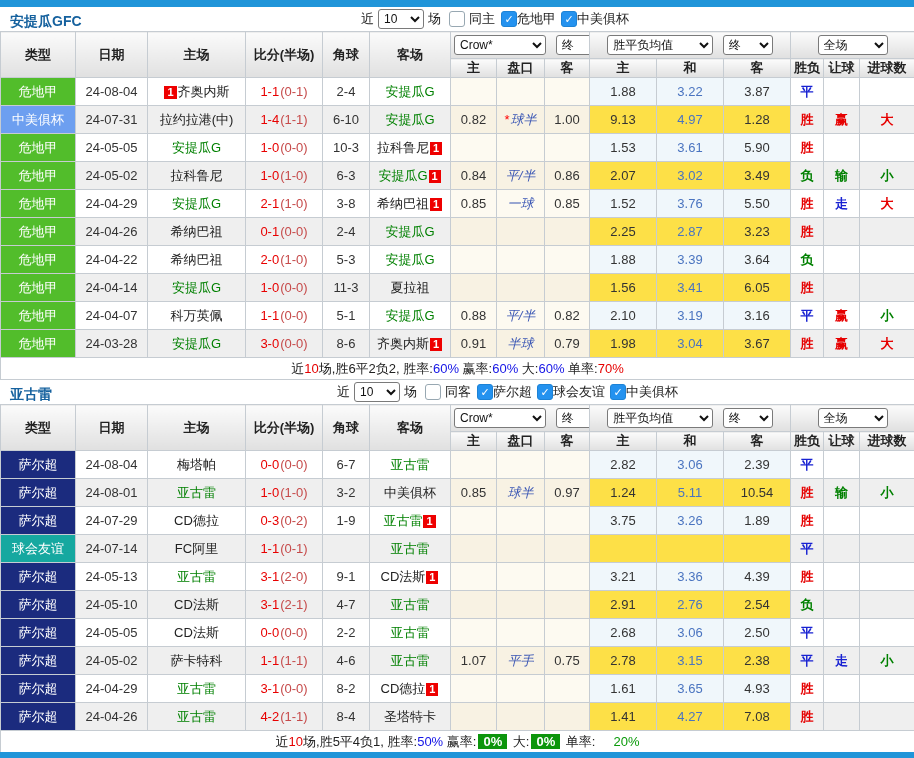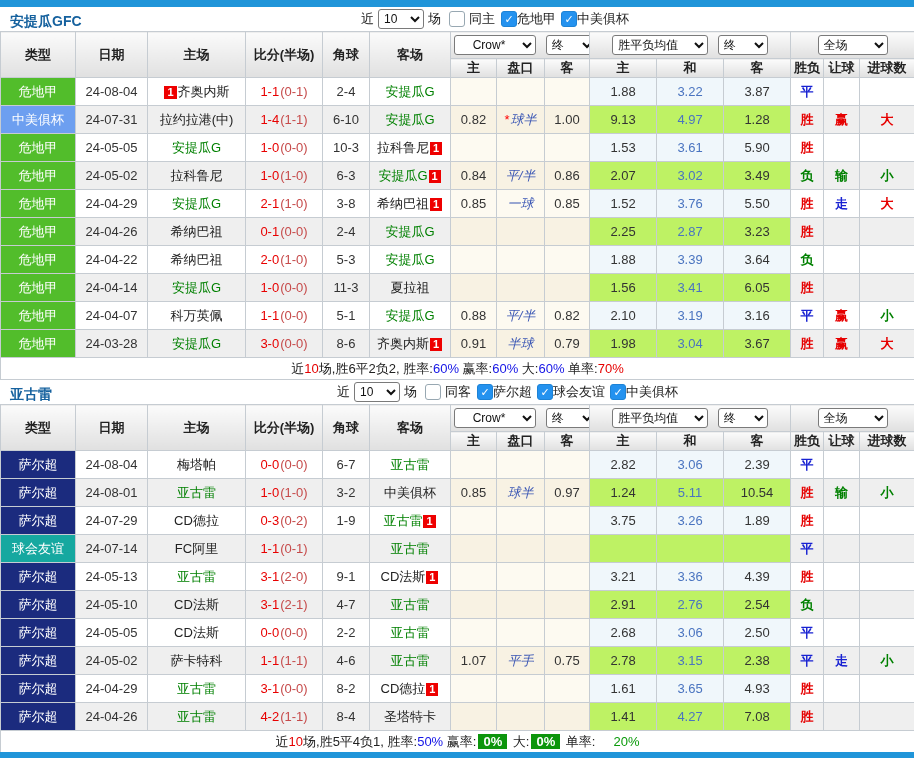--- a/index.html
+++ b/index.html
@@ -11,33 +11,33 @@
   .trow{height:24px;display:flex;align-items:flex-end;position:relative;background:#fff;}
   .ttl{color:#15619e;font-weight:bold;font-size:14px;margin-left:10px;}
   .controls{position:absolute;top:0;height:24px;display:flex;align-items:center;
             font-size:13px;color:#222;white-space:nowrap;}
   .sec-0 .controls{left:360px;} .sec-1 .controls{left:336px;}
   .c-label{margin:0 1px;}
   .league-filters{display:flex;align-items:center;}
 
   select{font-family:inherit;font-size:12px;height:20px;border:1px solid #7a7a7a;border-radius:3px;
          background:#fff;color:#111;padding:0 1px;margin:0 3px;vertical-align:middle;}
-  .sel-matches{width:46px;} .sel-company{width:82px;text-align:center;} .sel-final{width:50px;}
-  .sel-euro{width:96px;} .sel-scope{width:70px;}
+  .sel-matches{width:46px;} .sel-company{width:92px;} .sel-final{width:50px;}
+  .sel-euro{width:106px;} .sel-scope{width:70px;}
 
   table.grid{border-collapse:collapse;table-layout:fixed;width:914px;font-size:13px;}
   table.grid th,table.grid td{border:1px solid #c6ccd2;text-align:center;padding:0;
          overflow:hidden;white-space:nowrap;}
   thead th{background:linear-gradient(#fbfbfb,#e0e0e0);font-weight:bold;color:#222;height:26px;}
   tr.h2 th{height:18px;}
   th.selcell{font-weight:normal;}
   tbody td{height:27px;color:#333;background:#fff;}
   tr.even td{background:#efefef;}
   td.asian{background:#fdfaf1;}  tr.even td.asian{background:#f8f2e3;}
-  td.euro{background:#f0f7fb;}   tr.even td.euro{background:#bef264;margin-left:16px;}
+  td.euro{background:#f0f7fb;}   tr.even td.euro{background:#fde047;margin-left:16px;}
   td.type{color:#fff;}
   td.mid{color:#4a74c0;}
   .team{color:#222;} .team.hl{color:#008000;}
   .rc{display:inline-block;background:#ee0000;color:#fff;font-size:11px;line-height:13px;
       padding:0 3px;margin:0 1px;font-weight:bold;vertical-align:middle;}
   .ft{color:#e80000;} .ht{color:#c64a4a;margin-left:1px;}
   .star{color:#ff0000;margin-right:1px;} .line{color:#3a56b4;font-style:italic;}
   .res{font-weight:bold;}
   tfoot td.summary{height:21px;font-size:13px;color:#222;background:#fff;white-space:pre;}
   .sg-d{color:#222;} .sg-r{color:#e60000;} .sg-b{color:#1414e6;} .sg-g{color:#0a9a0a;margin-left:18px;}

